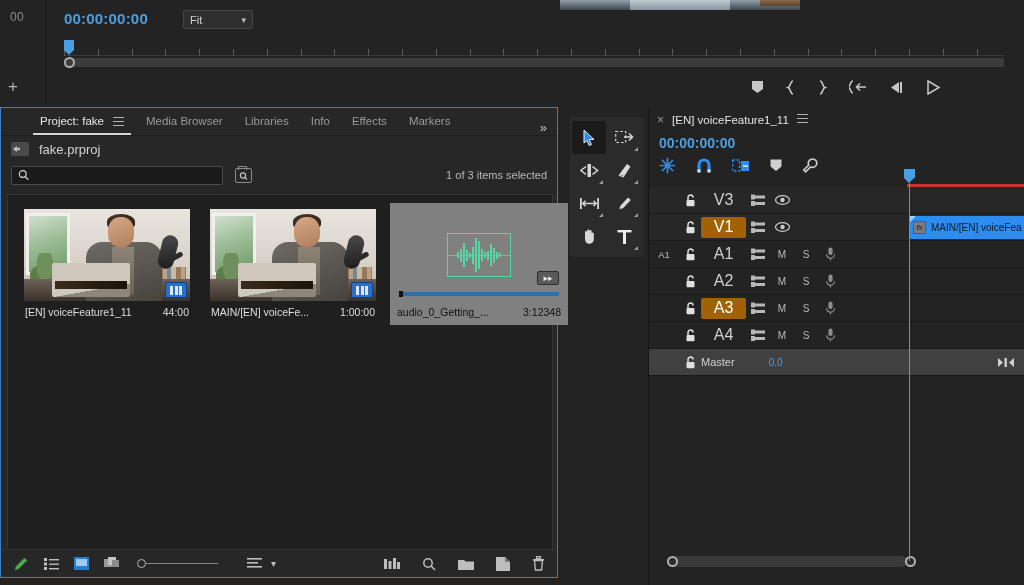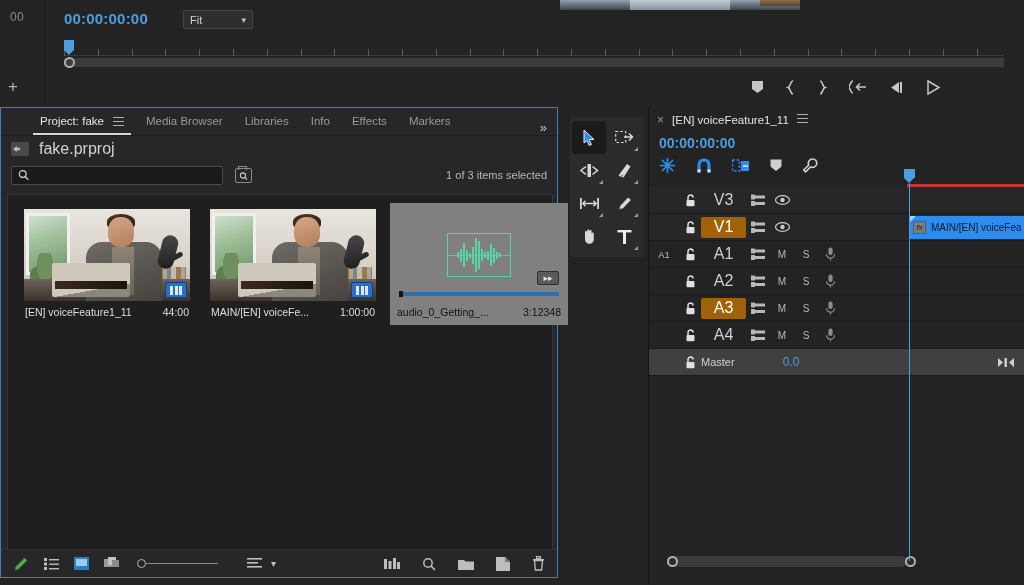--- a/index.html
+++ b/index.html
@@ -121,21 +121,21 @@
   .proj-row {
     display:flex; align-items:center; height:26px; padding-left:10px; gap:10px;
   }
   .proj-icon {
     width:18px; height:14px; background:#4a4a4a; border-radius:2px; position:relative;
   }
   .proj-icon::before {
     content:""; position:absolute; left:2px; top:4px; width:7px; height:6px;
     background:#bdbdbd; clip-path: polygon(0 50%, 55% 0, 55% 28%, 100% 28%, 100% 72%, 55% 72%, 55% 100%);
   }
-  .proj-name { font-size: 16px; color: #d2d2d2; }
+  .proj-name { font-size: 13px; color: #d2d2d2; }
 
   .search-row { display:flex; align-items:center; height:26px; padding:0 10px; gap:12px; }
   .search-box {
     width: 212px; height: 19px; background:#1a1a1a; border:1px solid #4a4a4a; border-radius:2px;
     display:flex; align-items:center; padding-left:6px;
   }
   .search-box input {
     background:transparent; border:none; outline:none; color:#cfcfcf; font-size:11px;
     width:100%; font-family:"Liberation Sans", sans-serif; padding-left:6px;
   }
@@ -356,21 +356,21 @@
   .vclip .fx {
     width:13px;height:13px;background:#7c7c7c;border:1px solid #5a5a5a;
     display:flex;align-items:center;justify-content:center;font-size:8px;color:#1c1c1c;
     font-style:italic;
   }
   .vclip .nm { font-size:10px; color:#0c1a28; white-space:nowrap; }
   .vclip::before{
     content:""; position:absolute; left:0; top:0;
     border-top:7px solid #9fd0ff; border-right:7px solid transparent;
   }
-  .master-val { font-size:12px; color:#4b9fe1; margin-left:48px; }
+  .master-val { font-size:10px; color:#4b9fe1; margin-left:34px; }
   .master-meter { margin-left:auto; margin-right:10px; color:#d0d0d0; font-size:10px; }
 
   .tl-scroll {
     position:absolute; left:8px; bottom:18px; width:360px; height:11px;
   }
   .tl-scroll .bar {
     position:absolute; left:10px; top:0; width:240px; height:11px; background:#3a3a3a; border-radius:6px;
   }
   .tl-scroll .h {
     position:absolute; top:0; width:11px; height:11px; border-radius:50%;

